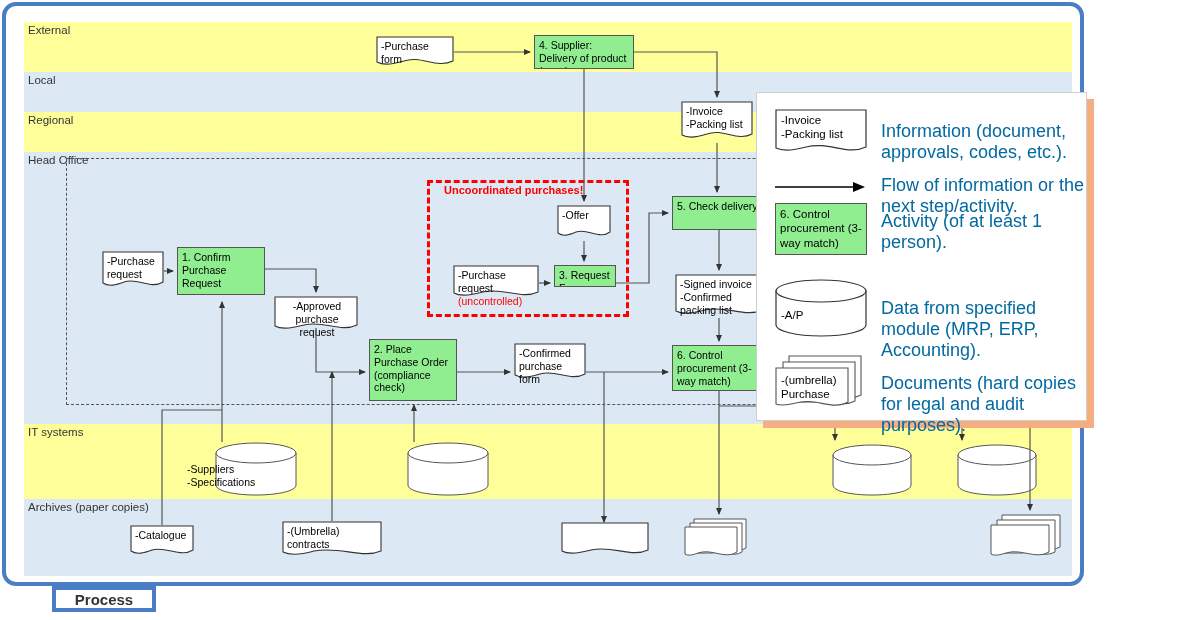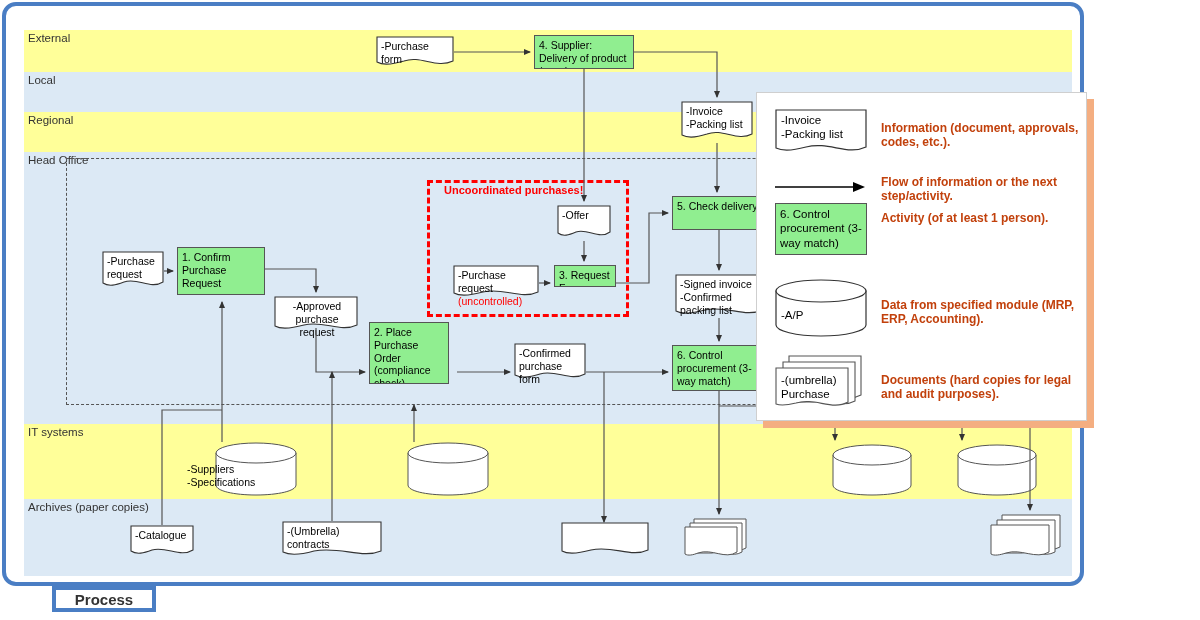--- a/index.html
+++ b/index.html
@@ -60,33 +60,33 @@
   .docs .txt{position:absolute;left:5px;top:22px;font-size:10.5px;color:#000;line-height:1.22;}
 
   #arrows{position:absolute;left:0;top:0;width:1200px;height:620px;pointer-events:none;}
 
   
   #legend-shadow{position:absolute;left:757px;top:93px;width:331px;height:329px;background:#f4ae81;}
   #legend{
     position:absolute;left:750px;top:86px;width:331px;height:329px;
     background:#ffffff;border:1px solid #cfcfcf;box-sizing:border-box;
   }
-  .lg-text{position:absolute;font-size:12px;color:#c2410c;font-weight:bold;}
+  .lg-text{position:absolute;font-size:18px;color:#0369a1;font-weight:normal;}
   .lg-shape{position:absolute;}
 </style>
 </head>
 <body>
 
 <div id="root">
 
   <div id="window-frame">
 
     <div id="lanes">
 
-    <div class="lane" style="top: 0px; height: 50px; background: rgb(255, 255, 153); margin-top: 8px;">
+    <div class="lane" style="top: 0px; height: 50px; background: rgb(255, 255, 153);">
           <div class="lane-label">External</div>
         </div>
         <div class="lane" style="top: 50px; height: 40px; background: rgb(220, 233, 245);">
           <div class="lane-label">Local</div>
         </div>
         <div class="lane" style="top: 90px; height: 40px; background: rgb(255, 255, 153);">
           <div class="lane-label">Regional</div>
         </div>
         <div class="lane" style="top: 130px; height: 272px; background: rgb(220, 233, 245);">
           <div class="lane-label">Head Office</div>
@@ -231,21 +231,21 @@
     <div class="db" style="left:917px;top:438px;">
       <svg width="80" height="52" viewBox="0 0 80 52">
         <path d="M1,11 L1,41 C1,47 18,51 40,51 C62,51 79,47 79,41 L79,11 Z" fill="#fff" stroke="#555" stroke-width="1"></path>
         <ellipse cx="40" cy="11" rx="39" ry="10" fill="#fff" stroke="#555" stroke-width="1"></ellipse>
       </svg>
       <div class="txt"></div>
     </div>
 
     <div class="act" style="left:528px;top:29px;width:100px;height:34px;">4. Supplier: Delivery of product / service</div>
     <div class="act" style="left:171px;top:241px;width:88px;height:48px;">1. Confirm Purchase Request</div>
-    <div class="act" style="left:363px;top:316px;width:80px;height:62px;">2. Place Purchase Order (compliance check)</div>
+    <div class="act" style="left:363px;top:333px;width:88px;height:62px;">2. Place Purchase Order (compliance check)</div>
     <div class="act" style="left:548px;top:259px;width:62px;height:22px;">3. Request For Proposal</div>
     <div class="act" style="left:666px;top:190px;width:100px;height:34px;">5. Check delivery</div>
     <div class="act" style="left:666px;top:339px;width:100px;height:46px;">6. Control procurement (3-way match)</div>
 
     <svg id="arrows">
       <defs>
         <marker id="ah" markerWidth="7" markerHeight="7" refX="6" refY="3" orient="auto" markerUnits="userSpaceOnUse">
           <path d="M0,0 L7,3 L0,6 z" fill="#333"></path>
         </marker>
       </defs>

